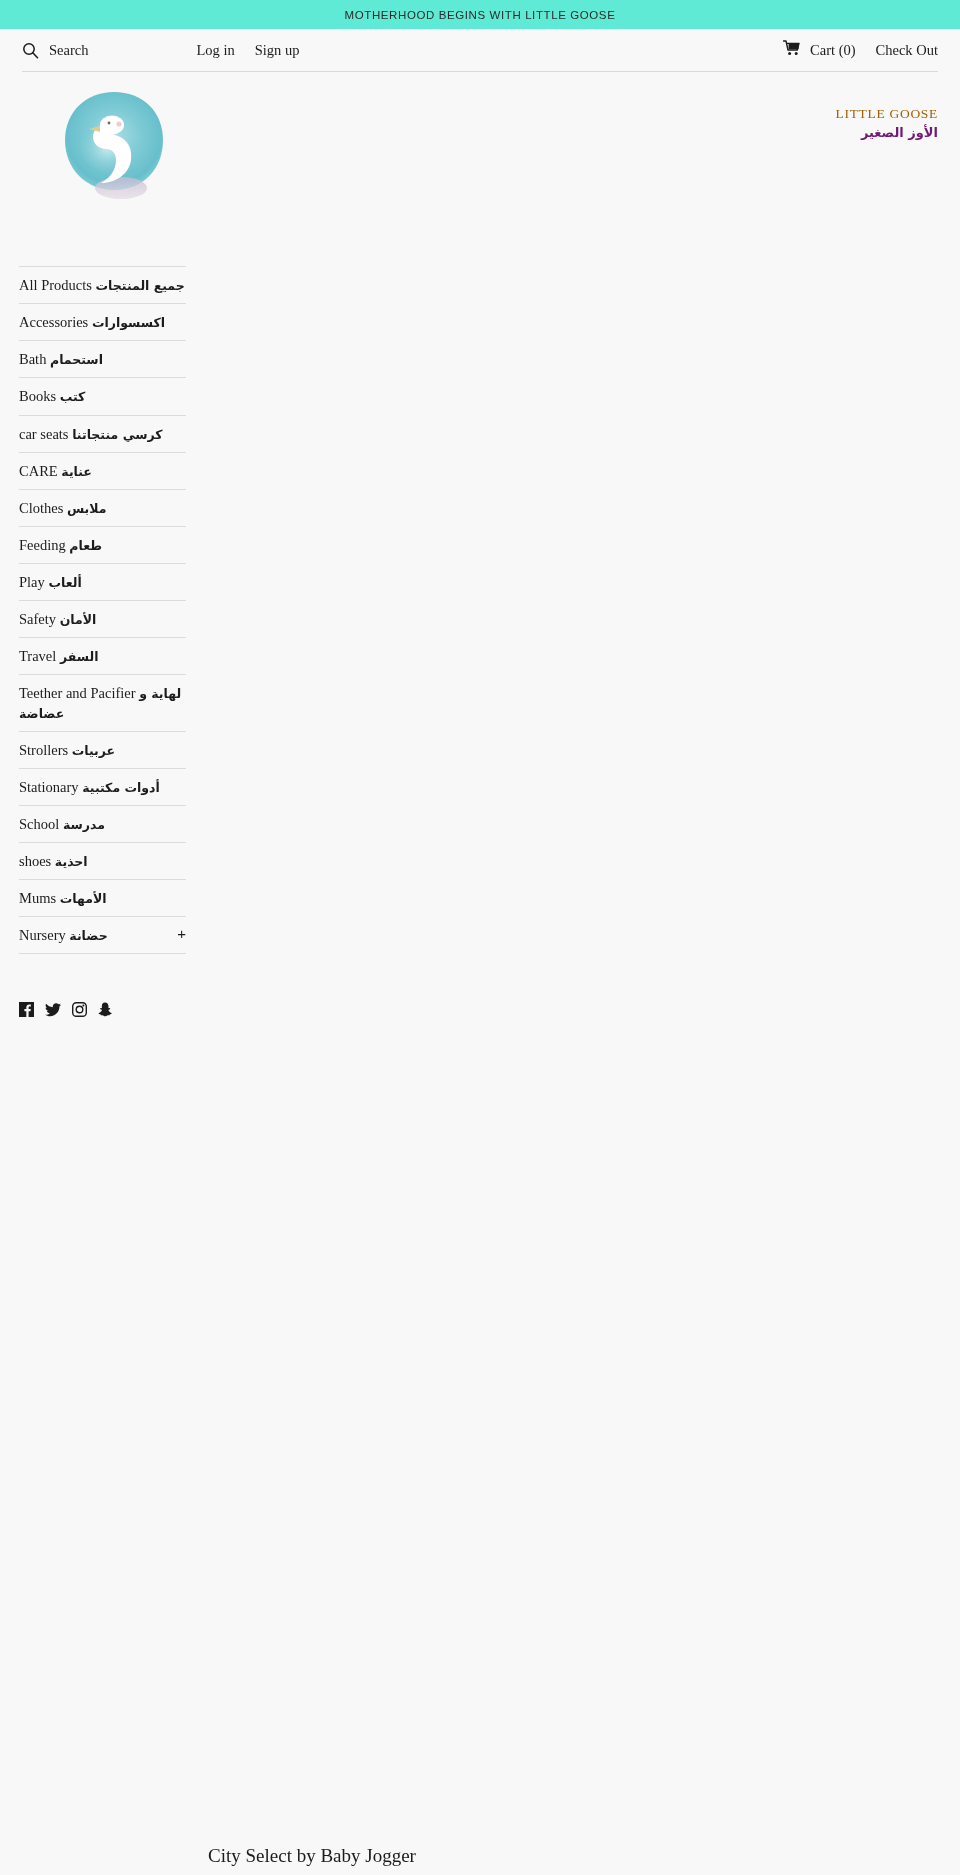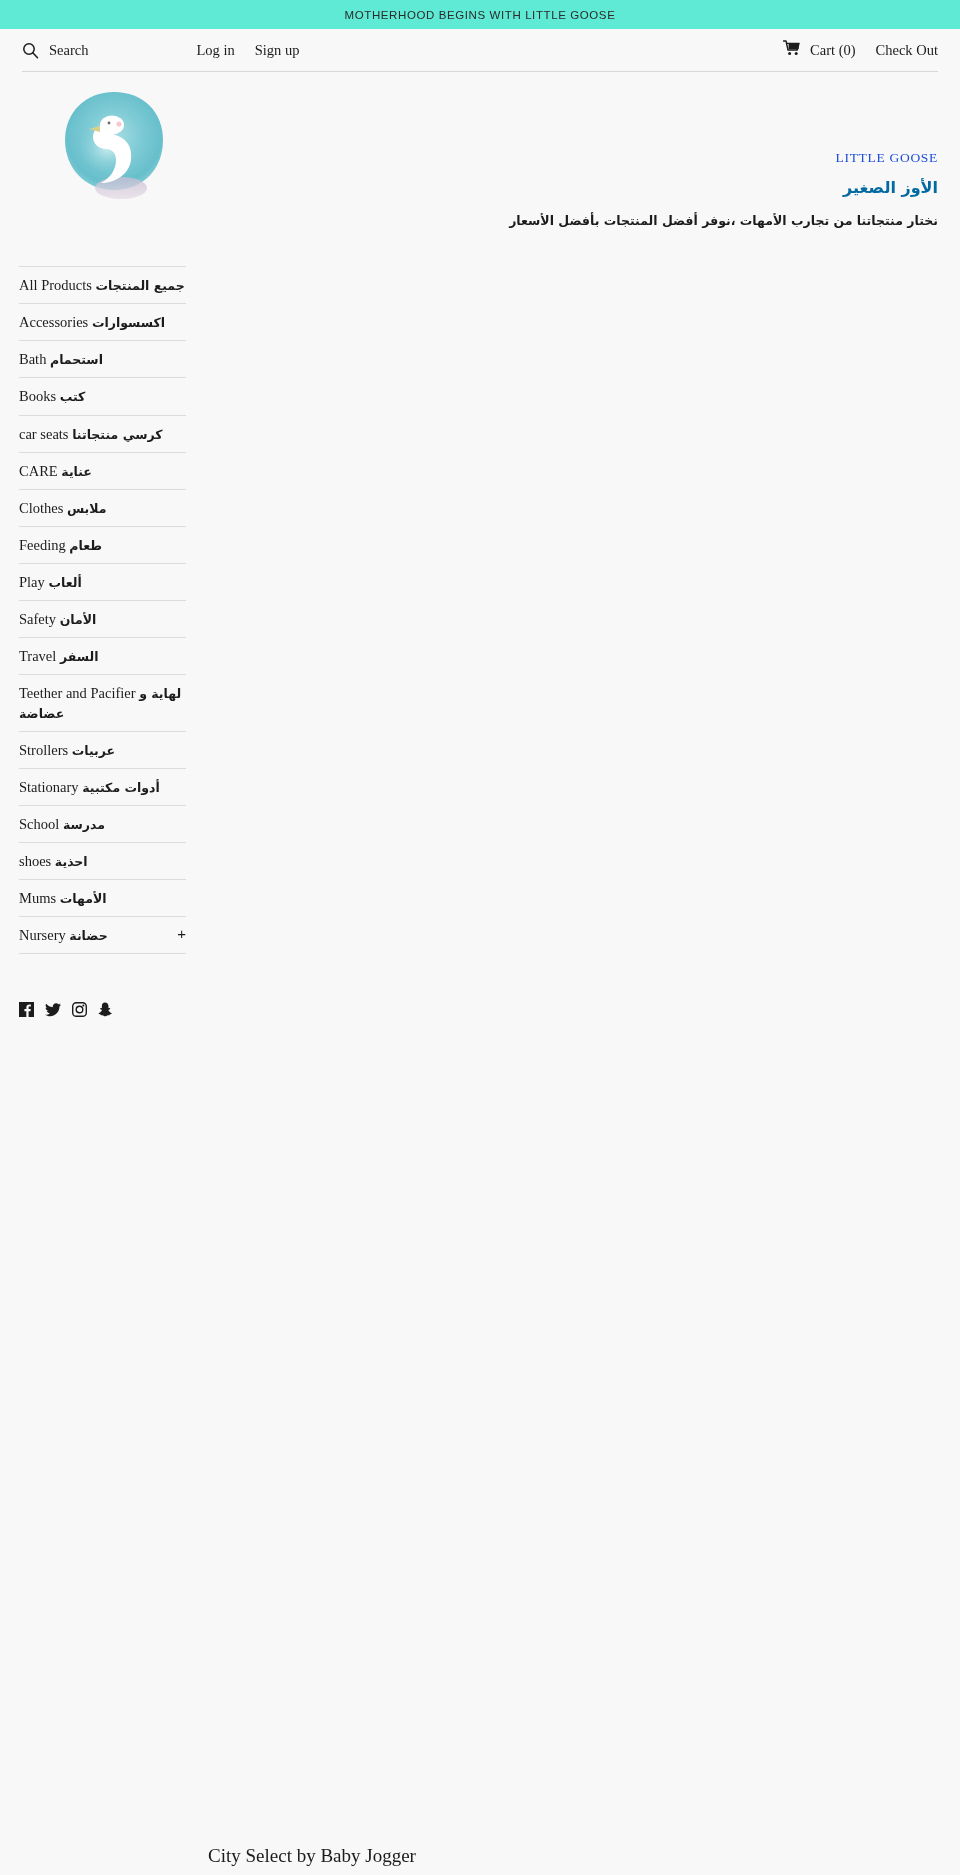--- a/index.html
+++ b/index.html
@@ -103,30 +103,29 @@
   .brand-block {
     position: absolute;
     right: 22px;
     top: 32px;
     text-align: right;
     line-height: 1.45;
   }
   .brand-en {
     font-size: 13.5px;
     letter-spacing: 0.7px;
-    color: #1d4ed8;
-    margin-top: 44px;
+    color: #a16207;
   }
   .brand-ar {
-    font-size: 16px;
+    font-size: 13px;
     font-weight: bold;
     font-family: "DejaVu Sans", "Liberation Sans", sans-serif;
     direction: rtl;
-    color: #0369a1;
-    margin-top: 8px;
+    color: #701a75;
+    margin-top: 0;
   }
   .brand-tag {
     font-size: 12.5px;
     font-weight: bold;
     font-family: "DejaVu Sans", "Liberation Sans", sans-serif;
     direction: rtl;
     color: #1c1c1c;
     margin-top: 13px;
     white-space: nowrap;
   }
@@ -262,21 +261,20 @@
 
       <circle cx="54" cy="39" r="1.4" fill="#6a6a6a"></circle>
 
       <circle cx="64" cy="40" r="2.6" fill="#f0b7c2" opacity="0.75"></circle>
     </svg>
   </div>
 
   <div class="brand-block">
     <div class="brand-en">LITTLE GOOSE</div>
     <div class="brand-ar">الأوز الصغير</div>
-    <div class="brand-tag">نختار منتجاتنا من تجارب الأمهات ،نوفر  أفضل المنتجات بأفضل الأسعار</div>
   </div>
 </div>
 
 <nav class="sidenav" id="sidenav">
     <div class="nav-item">
       <span class="nav-label">All Products <span class="nav-ar">جميع المنتجات</span></span>
     </div>
     <div class="nav-item">
       <span class="nav-label">Accessories <span class="nav-ar">اكسسوارات</span></span>
     </div>

